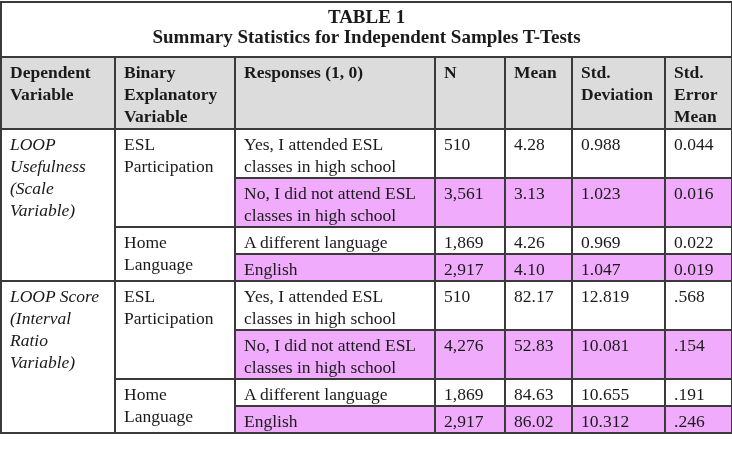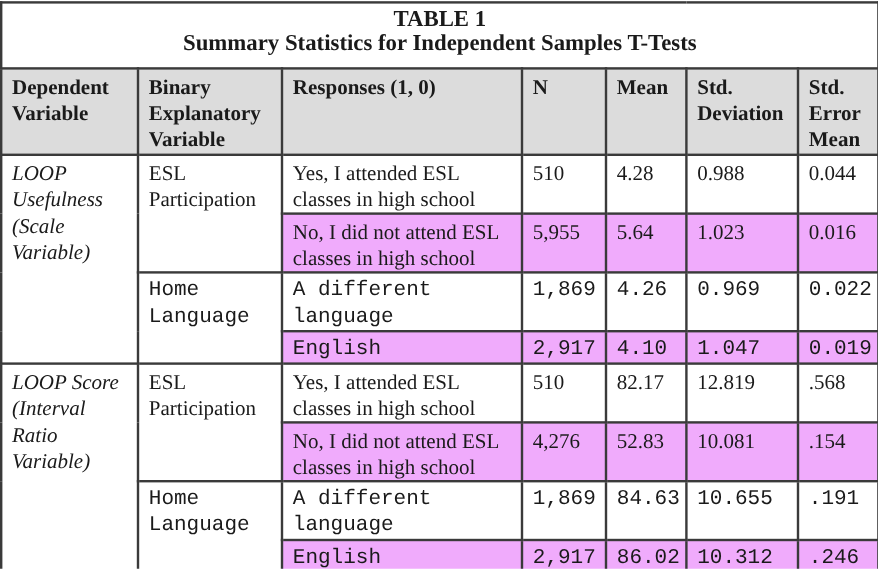--- a/index.html
+++ b/index.html
@@ -6,21 +6,21 @@
   body { width: 732px; height: 474px; overflow: hidden; position: relative; font-family: "Liberation Serif", "DejaVu Serif", serif; color: #1a1a1a; }
   table { position: absolute; left: 0; top: 1px; width: 731px; border-collapse: collapse; table-layout: fixed; padding-left: 34px; }
   td, th { border: 2px solid #3a3a3a; vertical-align: top; padding: 0; font-size: 17.5px; line-height: 22px; }
   .title-cell { background: #ffffff; text-align: center; font-weight: bold; font-size: 19px; line-height: 20px; padding: 4px 0 5px 0; height: 44px; }
   .hdr { background: #dcdcdc; font-weight: bold; text-align: left; padding: 3px 8px 0 8px; height: 67px; margin-left: 43px; }
   .w { background: #ffffff; }
   .g { background: #f0abfc; }
   .cell { padding: 3px 8px 0 8px; }
   .ital { font-style: italic; }
   .r2 { height: 44px; }
-  .r1 { height: 24px; font-family: Liberation Mono, monospace; }
+  .r1 { height: 24px; }
 </style>
 </head>
 <body>
 
 <table>
   <colgroup>
     <col style="width:114px">
       <col style="width:120px">
       <col style="width:200px">
       <col style="width:70px">
@@ -49,22 +49,22 @@
     <td class="w cell ital" rowspan="4">LOOP Usefulness (Scale Variable)</td>
     <td class="w cell" rowspan="2">ESL Participation</td>
     <td class="w cell">Yes, I attended ESL classes in high school</td>
     <td class="w cell">510</td>
     <td class="w cell">4.28</td>
     <td class="w cell">0.988</td>
     <td class="w cell">0.044</td>
   </tr>
   <tr class="r2">
     <td class="g cell">No, I did not attend ESL classes in high school</td>
-    <td class="g cell">5,955</td>
-    <td class="g cell">5.64</td>
+    <td class="g cell">3,561</td>
+    <td class="g cell">3.13</td>
     <td class="g cell">1.023</td>
     <td class="g cell">0.016</td>
   </tr>
   <tr class="r1">
     <td class="w cell" rowspan="2">Home Language</td>
     <td class="w cell">A different language</td>
     <td class="w cell">1,869</td>
     <td class="w cell">4.26</td>
     <td class="w cell">0.969</td>
     <td class="w cell">0.022</td>

